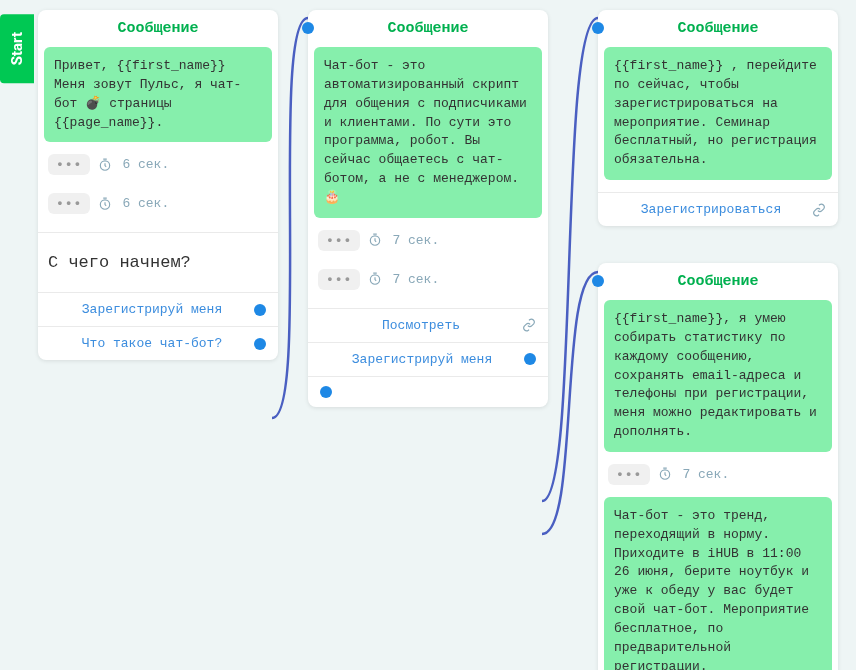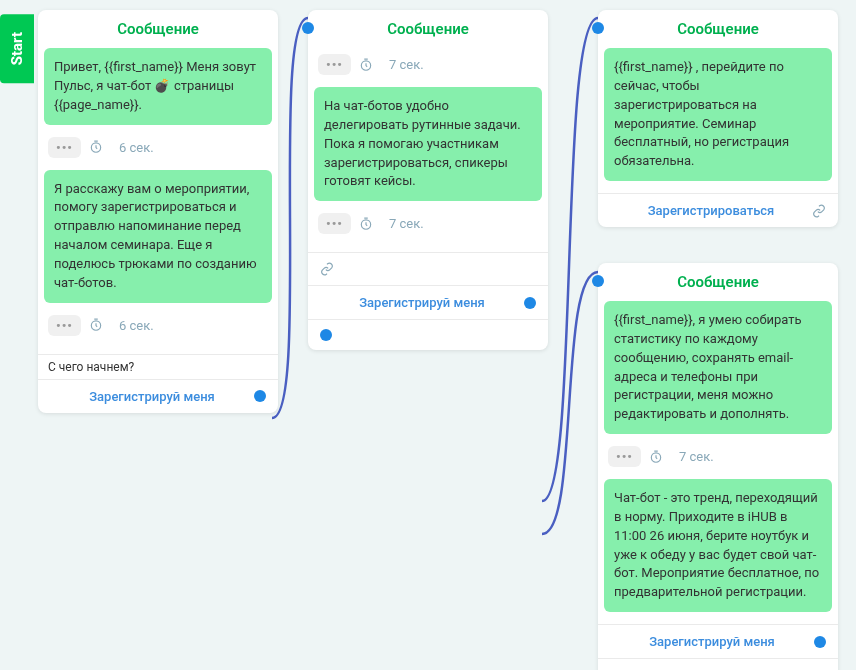--- a/index.html
+++ b/index.html
@@ -28,20 +28,21 @@
       border-radius: 0 4px 4px 0;
       font-size: 15px;
       z-index: 10;
     }
     .node {
       position: absolute;
       background: white;
       border-radius: 8px;
       box-shadow: 0 1px 4px rgba(0,0,0,0.1);
       width: 240px;
+      font-family: Liberation Mono, monospace;
     }
     .node-header {
       color: #00b04f;
       font-weight: 600;
       text-align: center;
       padding: 10px;
       font-size: 15px;
     }
     .node-body {
       padding: 0 6px 6px 6px;
@@ -70,34 +71,34 @@
       color: #999;
       font-weight: bold;
       letter-spacing: 1px;
       font-size: 13px;
     }
     .delay-text {
       color: #89a8b8;
       font-size: 13px;
       display: flex;
       align-items: center;
-      gap: 16px;
+      gap: 10px;
     }
     .timer-icon {
       width: 14px;
       height: 14px;
       display: inline-block;
     }
     .timer-icon svg {
       display: block;
     }
     .prompt-text {
-      font-size: 12px;
+      font-size: 17px;
       color: #333;
-      padding: 5px 10px;
+      padding: 20px 10px;
       border-top: 1px solid #eaeaea;
     }
     .option-row {
       border-top: 1px solid #eaeaea;
       padding: 9px 12px;
       display: flex;
       align-items: center;
       justify-content: space-between;
       color: #3c8dde;
       font-size: 13px;
@@ -164,72 +165,77 @@
       <span class="delay-text">
         <span class="timer-icon">
             <svg viewBox="0 0 24 24" fill="none" stroke="#89a8b8" stroke-width="2">
               <circle cx="12" cy="13" r="8"></circle>
               <path d="M12 9v4l2 2M9 2h6"></path>
             </svg>
           </span>
         <span>6 сек.</span>
       </span>
     </div>
-    <div class="message-block">Я расскажу вам о мероприятии, помогу зарегистрироваться и отправлю напоминание перед началом семинара. Еще я поделюсь трюками по созданию чат-ботов.</div>
     <div class="delay-row">
       <span class="ellipsis-btn">•••</span>
       <span class="delay-text">
         <span class="timer-icon">
             <svg viewBox="0 0 24 24" fill="none" stroke="#89a8b8" stroke-width="2">
               <circle cx="12" cy="13" r="8"></circle>
               <path d="M12 9v4l2 2M9 2h6"></path>
             </svg>
           </span>
         <span>6 сек.</span>
       </span>
     </div>
   </div>
   <div class="prompt-text">С чего начнем?</div>
   <div class="option-row">
     <span class="label">Зарегистрируй меня</span>
+    <span class="port"></span>
+  </div>
+  <div class="option-row">
+    <span class="label">Что такое чат-бот?</span>
     <span class="port"></span>
   </div>
 </div>
 
 <div class="node" style="left:308px; top:10px;">
   <span class="node-input-port"></span>
   <div class="node-header">Сообщение</div>
   <div class="node-body">
+    <div class="message-block">Чат-бот - это автоматизированный скрипт для общения с подписчиками и клиентами. По сути это программа, робот.
+Вы сейчас общаетесь с чат-ботом, а не с менеджером. 🎂</div>
     <div class="delay-row">
       <span class="ellipsis-btn">•••</span>
       <span class="delay-text">
         <span class="timer-icon">
             <svg viewBox="0 0 24 24" fill="none" stroke="#89a8b8" stroke-width="2">
               <circle cx="12" cy="13" r="8"></circle>
               <path d="M12 9v4l2 2M9 2h6"></path>
             </svg>
           </span>
         <span>7 сек.</span>
       </span>
     </div>
-    <div class="message-block">На чат-ботов удобно делегировать рутинные задачи. Пока я помогаю участникам зарегистрироваться, спикеры готовят кейсы.</div>
     <div class="delay-row">
       <span class="ellipsis-btn">•••</span>
       <span class="delay-text">
         <span class="timer-icon">
             <svg viewBox="0 0 24 24" fill="none" stroke="#89a8b8" stroke-width="2">
               <circle cx="12" cy="13" r="8"></circle>
               <path d="M12 9v4l2 2M9 2h6"></path>
             </svg>
           </span>
         <span>7 сек.</span>
       </span>
     </div>
   </div>
   <div class="option-row">
+    <span class="label">Посмотреть</span>
     <span class="link-icon"><svg viewBox="0 0 24 24" fill="none" stroke="#89a8b8" stroke-width="2">
           <path d="M10 13a5 5 0 0 0 7 0l3-3a5 5 0 0 0-7-7l-1 1M14 11a5 5 0 0 0-7 0l-3 3a5 5 0 0 0 7 7l1-1"></path>
         </svg></span>
   </div>
   <div class="option-row">
     <span class="label">Зарегистрируй меня</span>
     <span class="port"></span>
   </div>
   <div class="option-row">
     <span class="port"></span>

